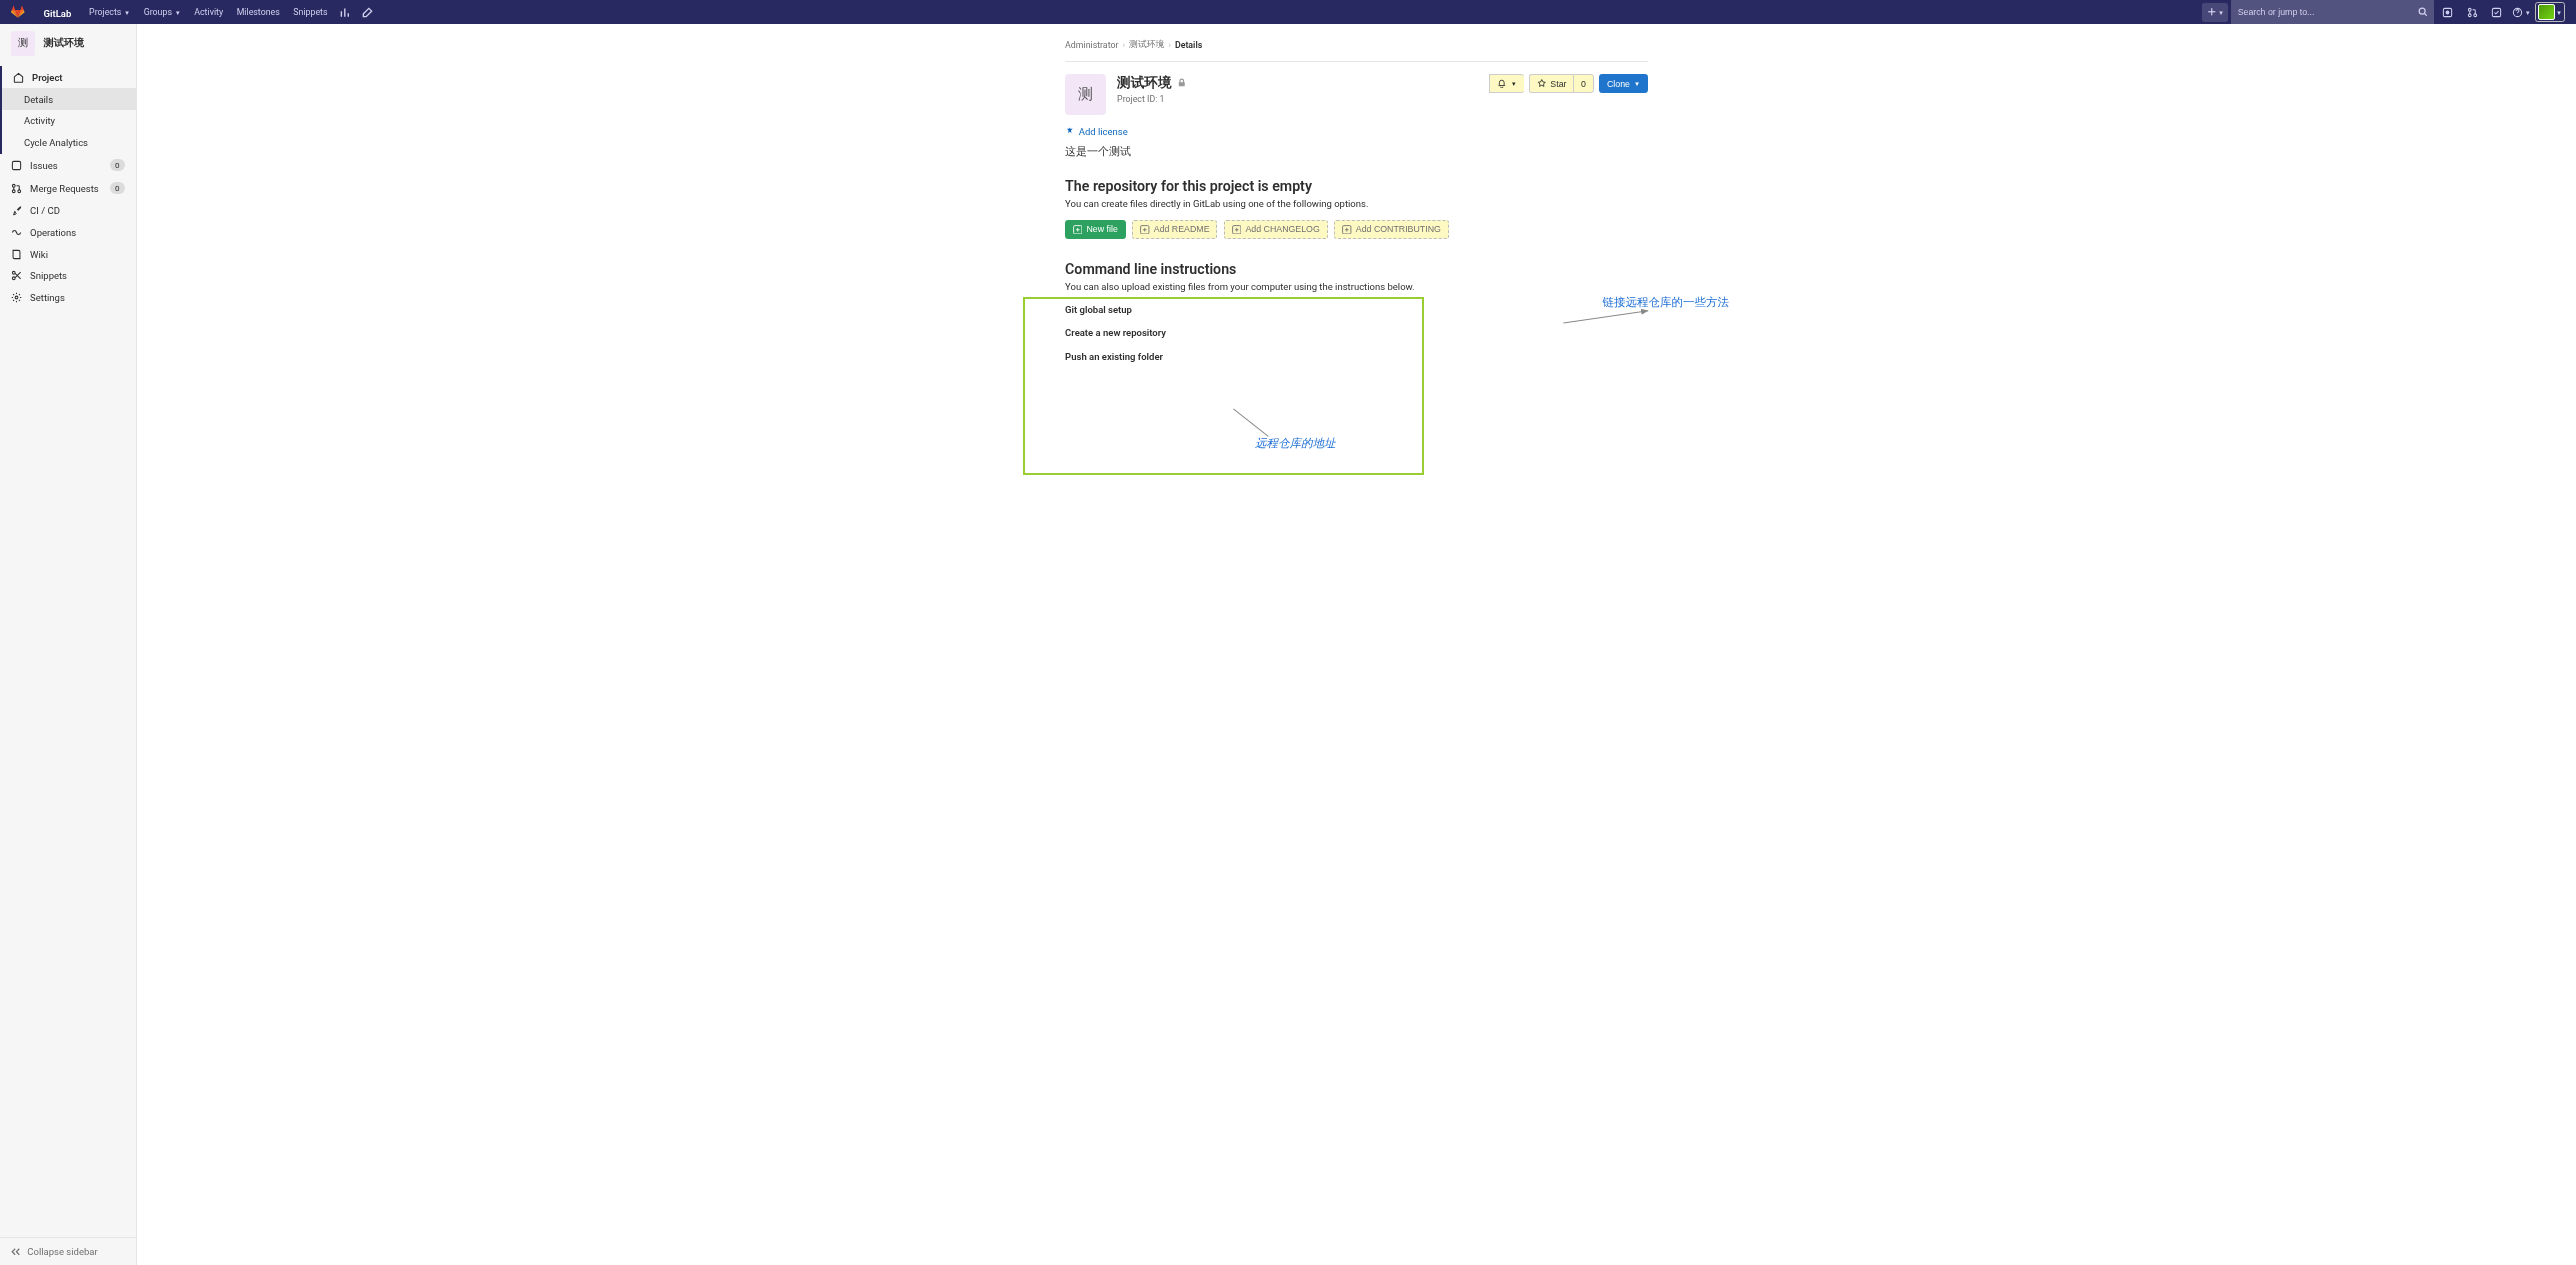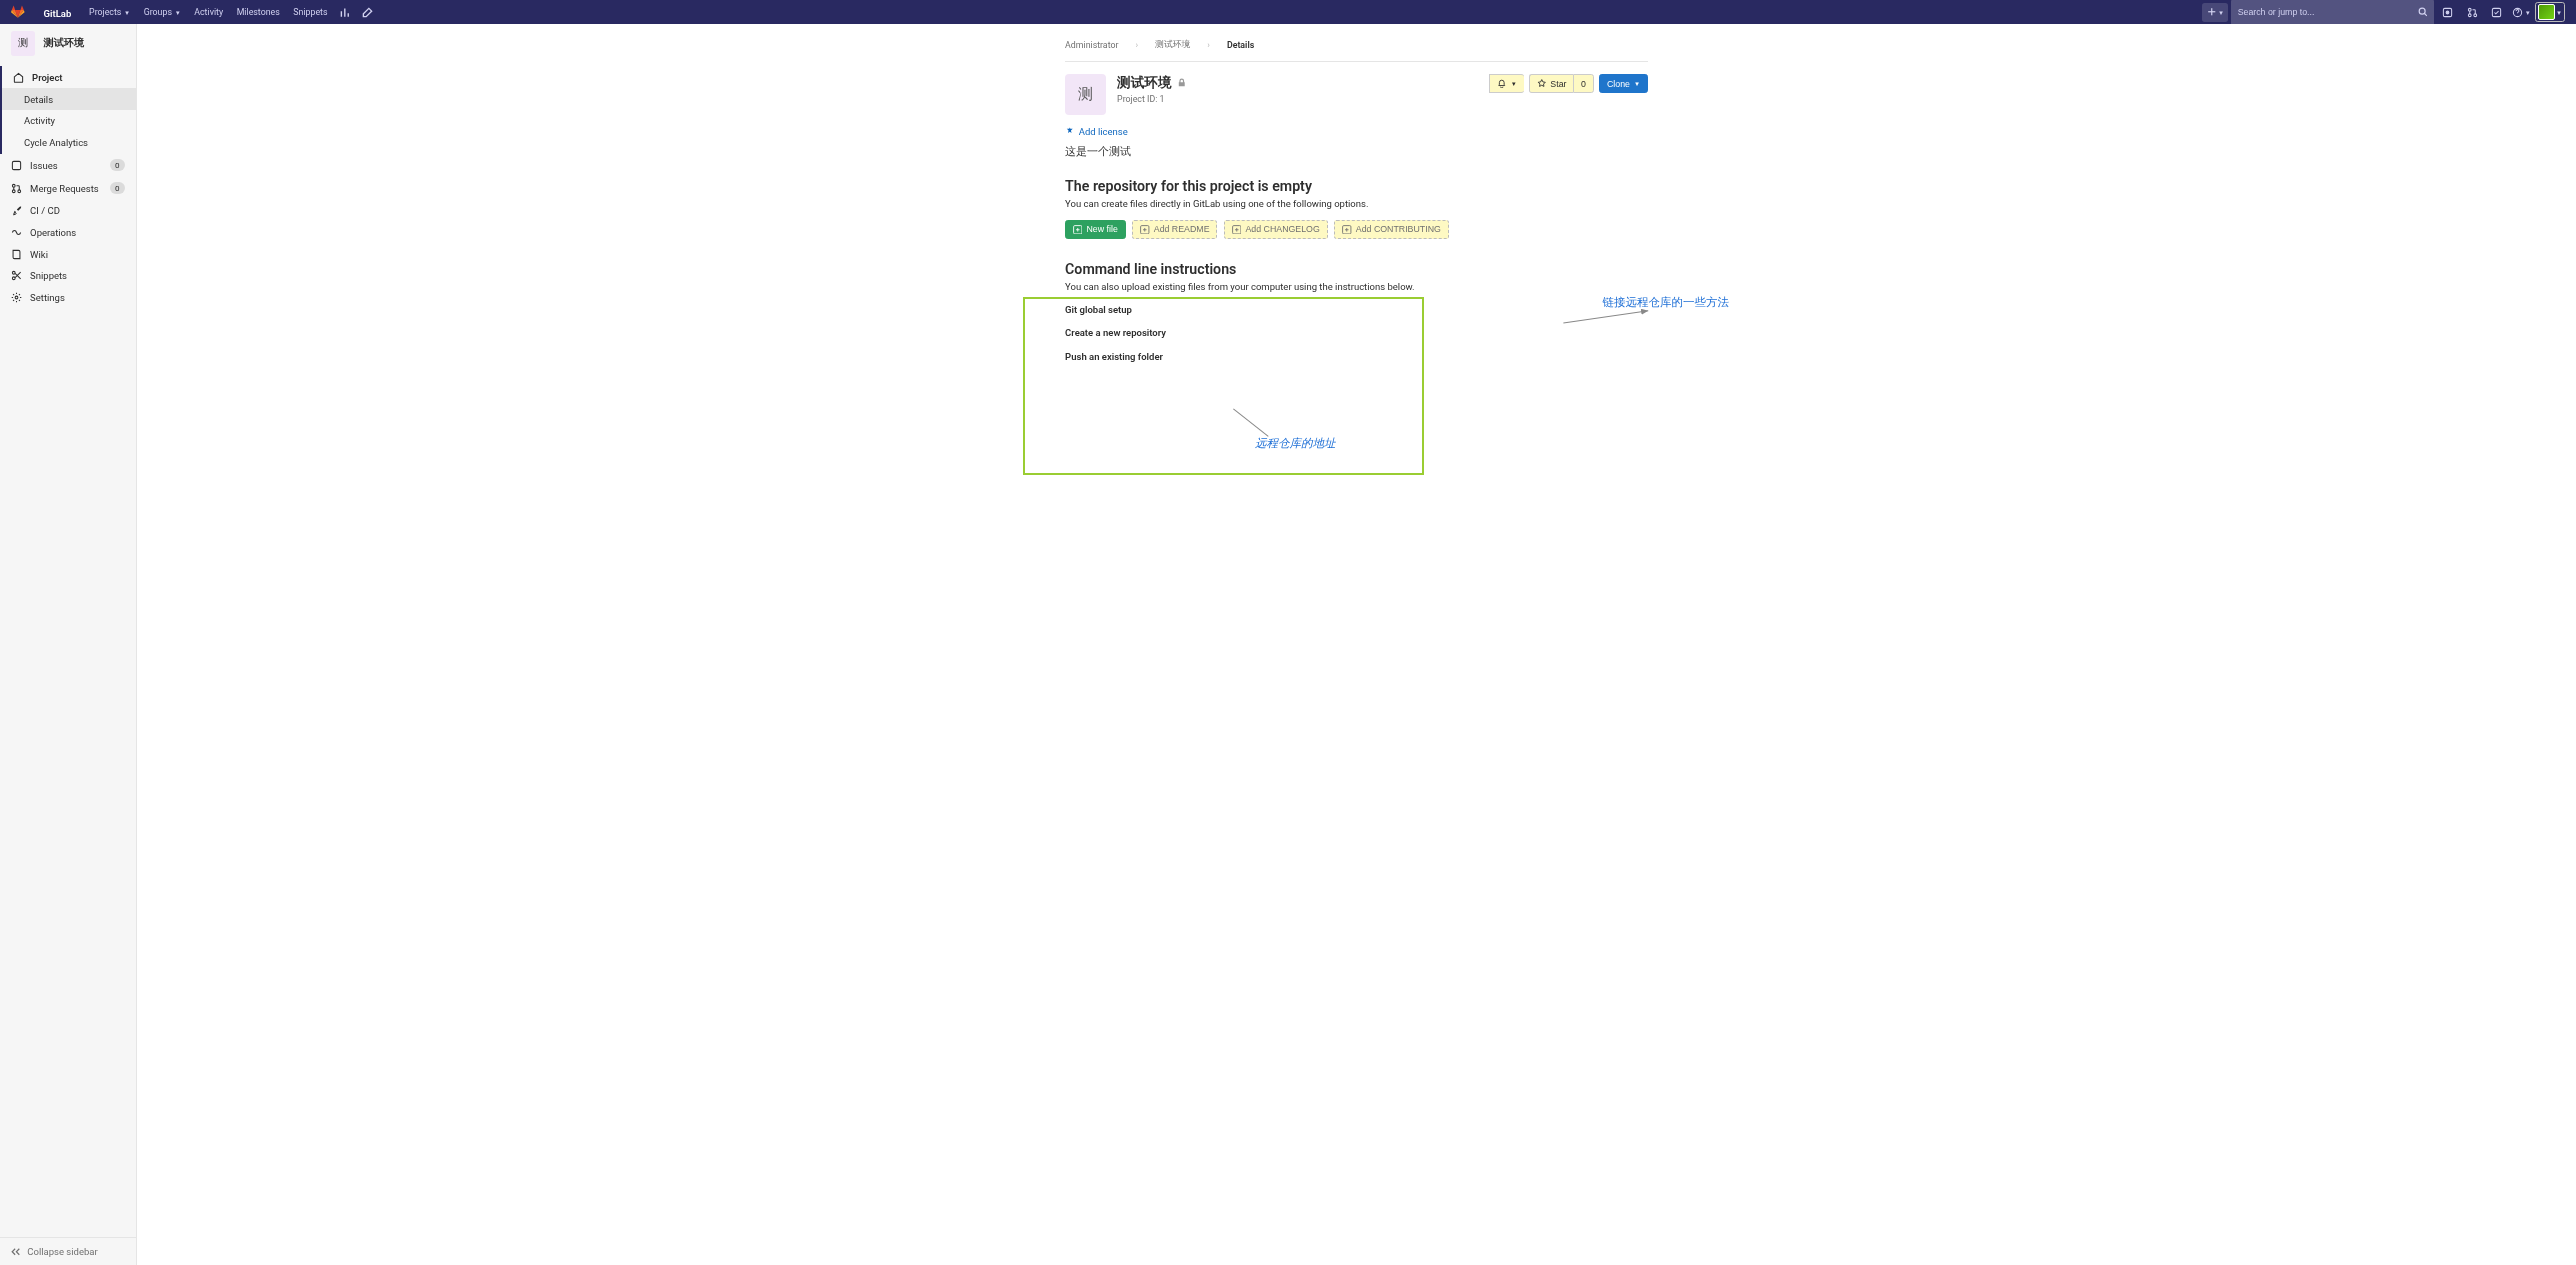--- a/index.html
+++ b/index.html
@@ -36,21 +36,21 @@
 
 
 .content { flex: 1; display: flex; flex-direction: column; min-width: 0; }
 .alert { background: #f2994a; color: #fff; padding: 7.5px 13.6px; display: flex; align-items: center; font-size: 9.5px; }
 .alert .right { margin-left: auto; font-weight: 600; }
 .alert strong { font-weight: 700; }
 .alert .right a { color: #fff; }
 
 .main { padding: 11px 0 27px 0; width: 100%; }
 .inner { max-width: 610px; margin: 0 auto; padding: 0 13.6px; position: relative; }
-.crumbs { display: flex; align-items: center; gap: 17px; font-size: 8.8px; color: #707070; padding: 4.1px 0 9.5px 0; }
+.crumbs { display: flex; align-items: center; gap: 4px; font-size: 8.8px; color: #707070; padding: 4.1px 0 9.5px 0; }
 .crumbs a { color: #707070; }
 .crumbs .sep { color: #bbb; }
 .crumbs .last { color: #2e2e2e; font-weight: 600; }
 .hr { border-bottom: 0.7px solid #e5e5e5; margin-bottom: 12.2px; }
 
 .proj-head { display: flex; align-items: flex-start; gap: 11px; margin-bottom: 11px; }
 .proj-big-avatar { width: 41px; height: 41px; background: #f2e6f7; display: flex; align-items: center; justify-content: center; border-radius: 4.1px; font-size: 15px; color: #555; }
 .proj-title { font-size: 13.6px; font-weight: 600; display: flex; align-items: center; gap: 5.4px; }
 .lock { color: #999; font-size: 9.5px; }
 .proj-id { color: #707070; font-size: 8.8px; margin-top: 1.4px; }

